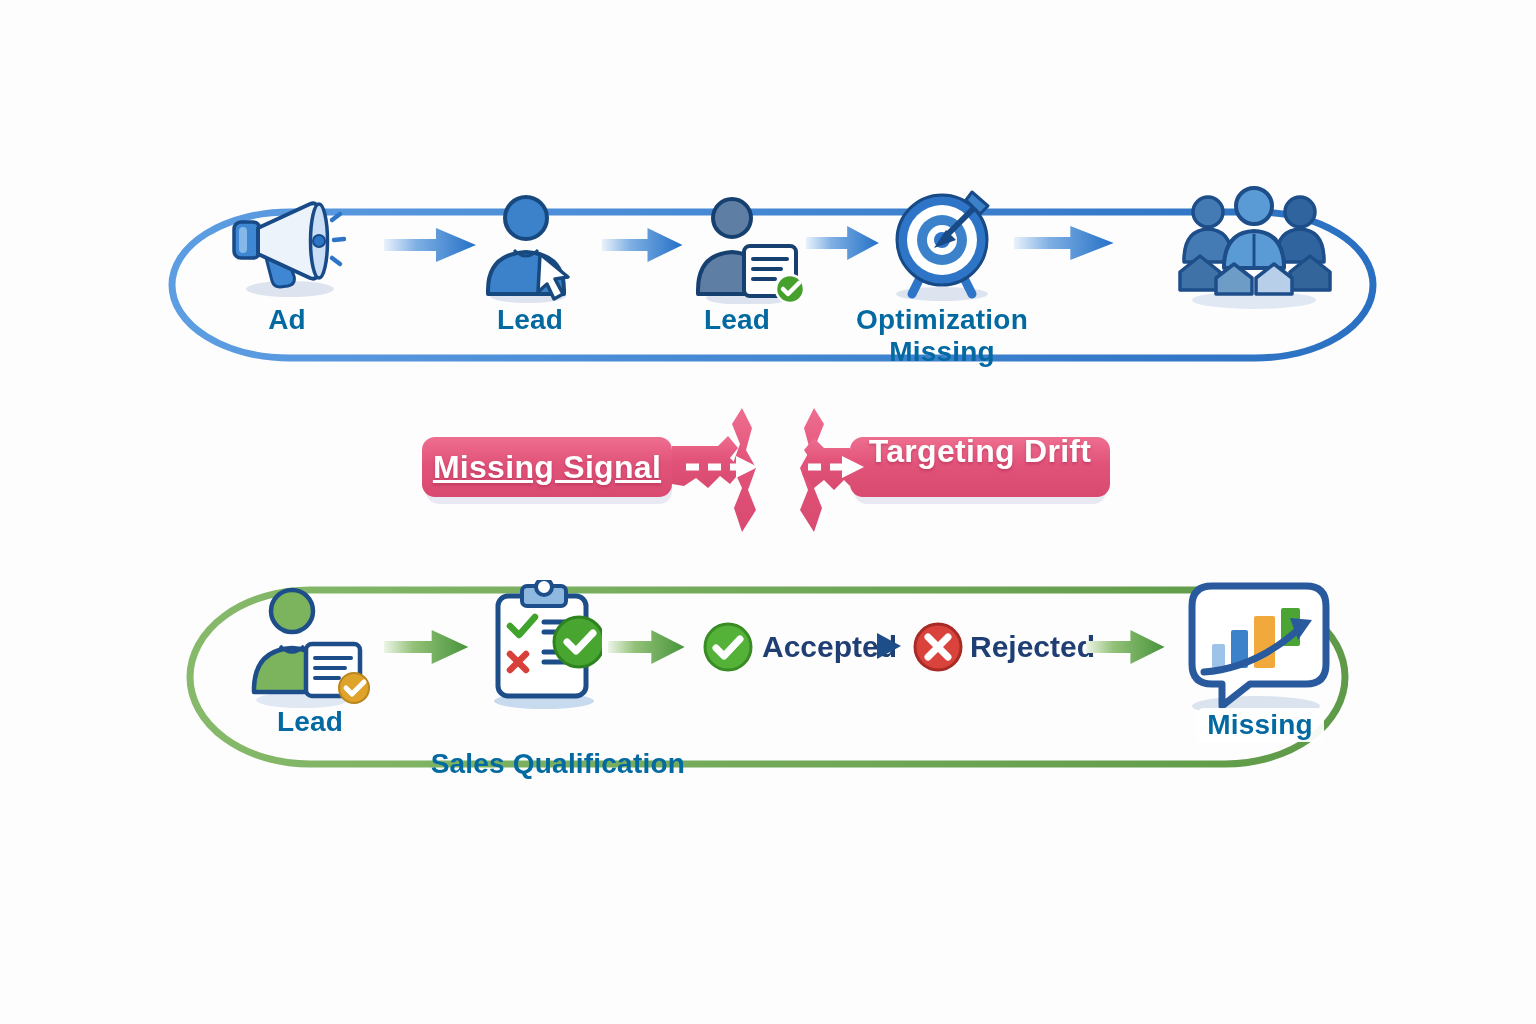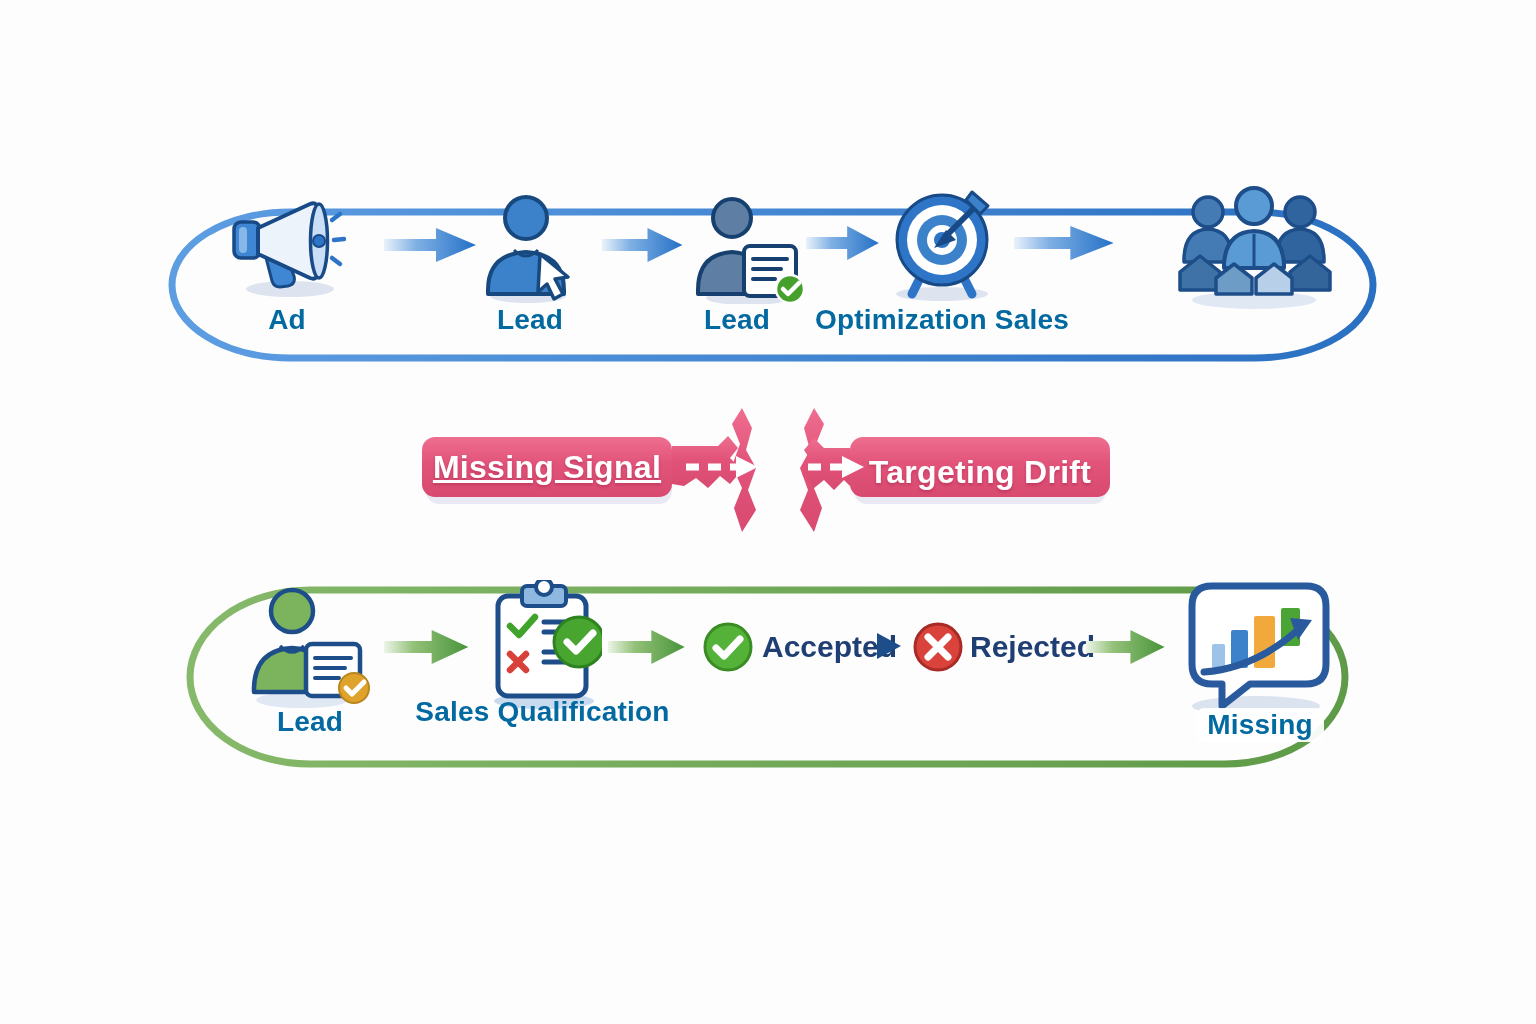--- a/index.html
+++ b/index.html
@@ -110,21 +110,21 @@
     </g>
     <circle cx="58" cy="56" r="45" fill="#2e75c8" stroke="#174a86" stroke-width="3"></circle>
     <circle cx="58" cy="56" r="35" fill="#ffffff"></circle>
     <circle cx="58" cy="56" r="25" fill="#3b82cb"></circle>
     <circle cx="58" cy="56" r="15" fill="#ffffff"></circle>
     <circle cx="58" cy="56" r="8" fill="#2e75c8"></circle>
     <path d="M62,52 L96,18" stroke="#174a86" stroke-width="6" stroke-linecap="round"></path>
     <polygon points="50,64 62,46 72,56" fill="#174a86"></polygon>
     <polygon points="88,8 104,22 96,30 82,16" fill="#3b82cb" stroke="#174a86" stroke-width="3" stroke-linejoin="round"></polygon>
   </svg>
-  <div class="label" style="left:802px;top:304px;width:280px;">Optimization Sales</div>
+  <div class="label" style="left:802px;top:304px;width:280px;">Optimization Missing</div>
 
   <svg class="abs" style="left:1014px;top:222px;" width="104" height="42" viewBox="0 0 96 42" preserveAspectRatio="none">
     <polygon points="0,15 52,15 52,4 92,21 52,38 52,27 0,27" fill="url(#agB)"></polygon>
   </svg>
 
   <svg class="abs" style="left:1172px;top:182px;" width="164" height="128" viewBox="0 0 164 128">
     <ellipse cx="82" cy="118" rx="62" ry="9" fill="#e0e8f3"></ellipse>
     <g stroke="#1d4e89" stroke-width="3.5" stroke-linejoin="round">
       <circle cx="36" cy="30" r="15" fill="#447bb4"></circle>
       <path d="M12,76 Q13,48 36,47 Q59,48 60,76 L60,80 L12,80 Z" fill="#447bb4"></path>
@@ -163,21 +163,21 @@
     <g stroke="#ffffff" stroke-width="7" stroke-dasharray="13 9">
       <line x1="286" y1="71" x2="336" y2="71"></line>
     </g>
     <polygon points="336,60 358,71 336,82" fill="#ffffff"></polygon>
     <g stroke="#ffffff" stroke-width="7" stroke-dasharray="13 9">
       <line x1="408" y1="71" x2="442" y2="71"></line>
     </g>
     <polygon points="442,60 464,71 442,82" fill="#ffffff"></polygon>
   </svg>
   <div class="pink-label" style="left:422px;top:437px;width:250px;height:60px;text-decoration:underline;">Missing Signal</div>
-  <div class="pink-label" style="left:850px;top:442px;width:260px;height:76px;">Targeting Drift</div>
+  <div class="pink-label" style="left:850px;top:421px;width:260px;height:76px;">Targeting Drift</div>
 
   <svg class="abs" style="left:242px;top:584px;" width="130" height="124" viewBox="0 0 130 124">
     <ellipse cx="60" cy="116" rx="46" ry="8" fill="#e0e8f3"></ellipse>
     <circle cx="50" cy="27" r="21" fill="#7cb45e" stroke="#1d4e89" stroke-width="4.5"></circle>
     <path d="M12,104 Q13,66 50,64 Q87,66 88,104 L88,108 L12,108 Z" fill="#7cb45e" stroke="#1d4e89" stroke-width="4.5" stroke-linejoin="round"></path>
     <path d="M38,62 Q50,74 62,62" fill="none" stroke="#1d4e89" stroke-width="3.5"></path>
     <rect x="64" y="60" width="54" height="52" rx="6" fill="#ffffff" stroke="#1d4e89" stroke-width="4.5"></rect>
     <g stroke="#1d4e89" stroke-width="4" stroke-linecap="round">
       <path d="M73,74 H109"></path>
         <path d="M73,84 H103"></path>
@@ -213,21 +213,21 @@
       <path d="M24,74 l16,16"></path>
         <path d="M40,74 l-16,16"></path>
     </g>
     <g stroke="#1d4e89" stroke-width="5" stroke-linecap="round">
       <path d="M58,72 H86"></path>
         <path d="M58,82 H80"></path>
     </g>
     <circle cx="93" cy="62" r="25" fill="#48a52f" stroke="#2f8220" stroke-width="3"></circle>
     <path d="M81,62 l9,9 l17,-18" fill="none" stroke="#ffffff" stroke-width="7" stroke-linecap="round" stroke-linejoin="round"></path>
   </svg>
-  <div class="label" style="left:400px;top:696px;width:285px;">Sales Qualification</div>
+  <div class="label" style="left:400px;top:748px;width:285px;text-align:right;">Sales Qualification</div>
 
   <svg class="abs" style="left:608px;top:626px;" width="80" height="42" viewBox="0 0 96 42" preserveAspectRatio="none">
     <polygon points="0,15 52,15 52,4 92,21 52,38 52,27 0,27" fill="url(#agG)"></polygon>
   </svg>
 
   <svg class="abs" style="left:702px;top:621px;" width="52" height="52" viewBox="0 0 52 52">
     <circle cx="26" cy="26" r="23" fill="#53b237" stroke="#3a8c24" stroke-width="3"></circle>
     <path d="M14,27 l8,8 l16,-17" fill="none" stroke="#ffffff" stroke-width="7" stroke-linecap="round" stroke-linejoin="round"></path>
   </svg>
   <div class="inline-label" style="left:762px;top:630px;width:120px;">Accepted</div>

